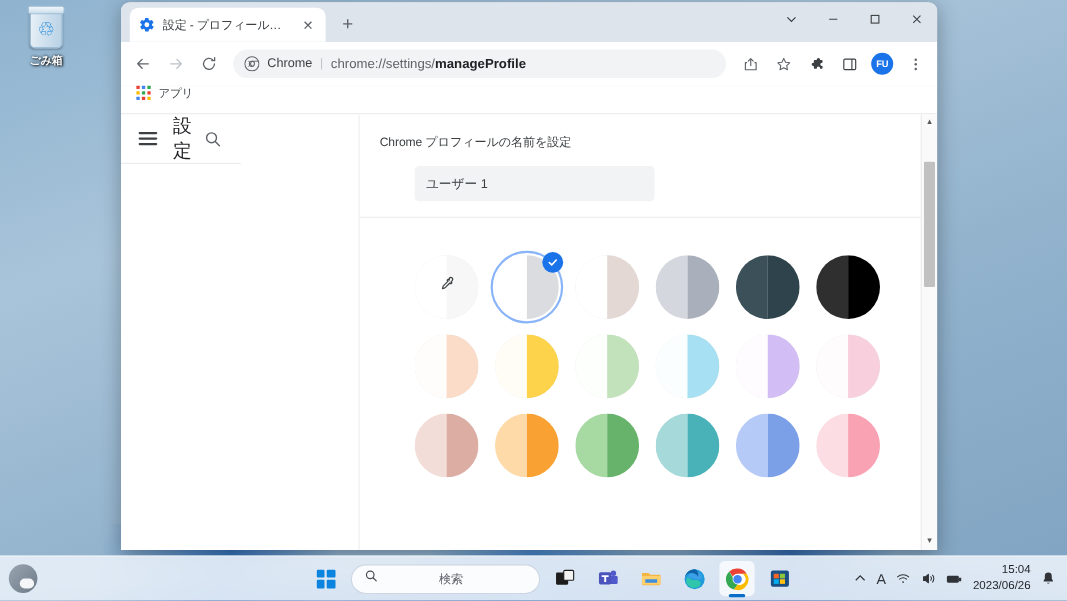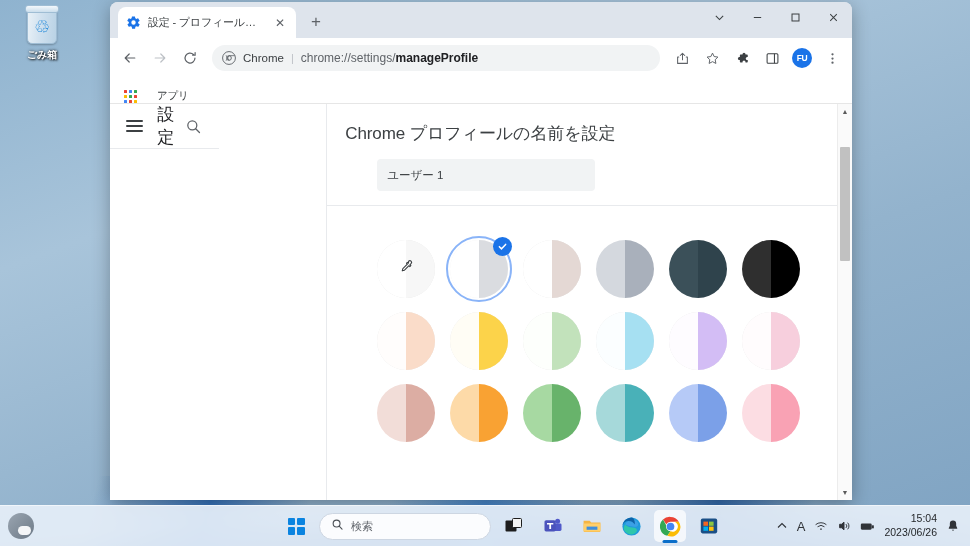--- a/index.html
+++ b/index.html
@@ -125,22 +125,22 @@
   }
   .omni-url b { color: #202124; font-weight: 700; }
   .avatar {
     width: 20px; height: 20px; border-radius: 50%; background: #1a73e8;
     color: #fff; font-size: 8.5px; font-weight: 700; display: flex;
     align-items: center; justify-content: center; letter-spacing: -.3px;
   }
 
   
   .bmbar {
-    height: 26px; background: #fff; display: flex; align-items: flex-end;
-    padding-left: 14px; gap: 20px; border-bottom: 1px solid #e6e6e6;
+    height: 26px; background: #fff; display: flex; align-items: flex-start;
+    padding-left: 14px; gap: 7px; border-bottom: 1px solid #e6e6e6;
   }
   .apps-grid {
     width: 13px; height: 13px; display: grid; grid-template-columns: repeat(3,3px);
     grid-template-rows: repeat(3,3px); gap: 2px;
   }
   .apps-grid i { display: block; width: 3px; height: 3px; border-radius: .5px; }
   .bm-label { font-size: 10.5px; color: #3c4043; letter-spacing: -.2px; }
 
   
   .page { flex: 1; background: #fff; display: flex; flex-direction: row; position: relative; overflow: hidden; }
@@ -162,21 +162,21 @@
   .page-body { flex: 1; display: flex; position: relative; overflow: hidden; background: #fff; }
   .side-nav { width: 108px; flex: 0 0 108px; background: #fff; border-right: 1px solid #e8eaed; }
   .content-card {
     width: 516px; flex: 0 0 516px; background: #fff;
     border-right: 1px solid #e8eaed; padding: 0 0 0 0; overflow: hidden;
   }
   .rail-right { flex: 1; background: #fff; }
 
   .section { padding: 18px 18px 14px 18px; }
   .section + .section { border-top: 1px solid #e8eaed; }
-  .section-label { font-size: 17px; color: #3c4043; letter-spacing: -.1px; }
+  .section-label { font-size: 11px; color: #3c4043; letter-spacing: -.1px; }
   .name-input {
     margin: 14px 0 0 32px; width: 218px; height: 26px; background: #f1f3f4;
     border: none; border-radius: 4px; padding: 16px 10px;
     font-size: 11.5px; color: #3c4043;
     font-family: "Liberation Sans", "DejaVu Sans", sans-serif;
   }
 
   .swatch-grid {
     margin: 16px 0 0 32px; display: grid;
     grid-template-columns: repeat(6, 73px); row-gap: 14px;
@@ -245,21 +245,21 @@
   .start-btn { width: 32px; height: 32px; display: flex; align-items: center; justify-content: center; }
   .win-logo {
     width: 17px; height: 17px; display: grid;
     grid-template-columns: 1fr 1fr; grid-template-rows: 1fr 1fr; gap: 2px;
   }
   .win-logo i { background: #0b84e0; border-radius: 1px; }
   .searchbox {
     width: 172px; height: 27px; background: #fbfcfe; border: 1px solid #cdd6e2;
     border-radius: 14px; display: flex; align-items: center; gap: 7px; padding: 0 11px;
   }
-  .search-text { font-size: 11px; color: #5b5f66; }
+  .search-text { font-size: 11px; color: #5b5f66; margin-left: 48px; }
   .tb-app {
     width: 32px; height: 32px; display: flex; align-items: center;
     justify-content: center; border-radius: 5px; position: relative;
   }
   .tb-app.active { background: rgba(255,255,255,.72); }
   .tb-app.active::after {
     content: ""; position: absolute; bottom: -1px; left: 50%;
     transform: translateX(-50%); width: 15px; height: 3px;
     background: #0b6ec9; border-radius: 2px;
   }

